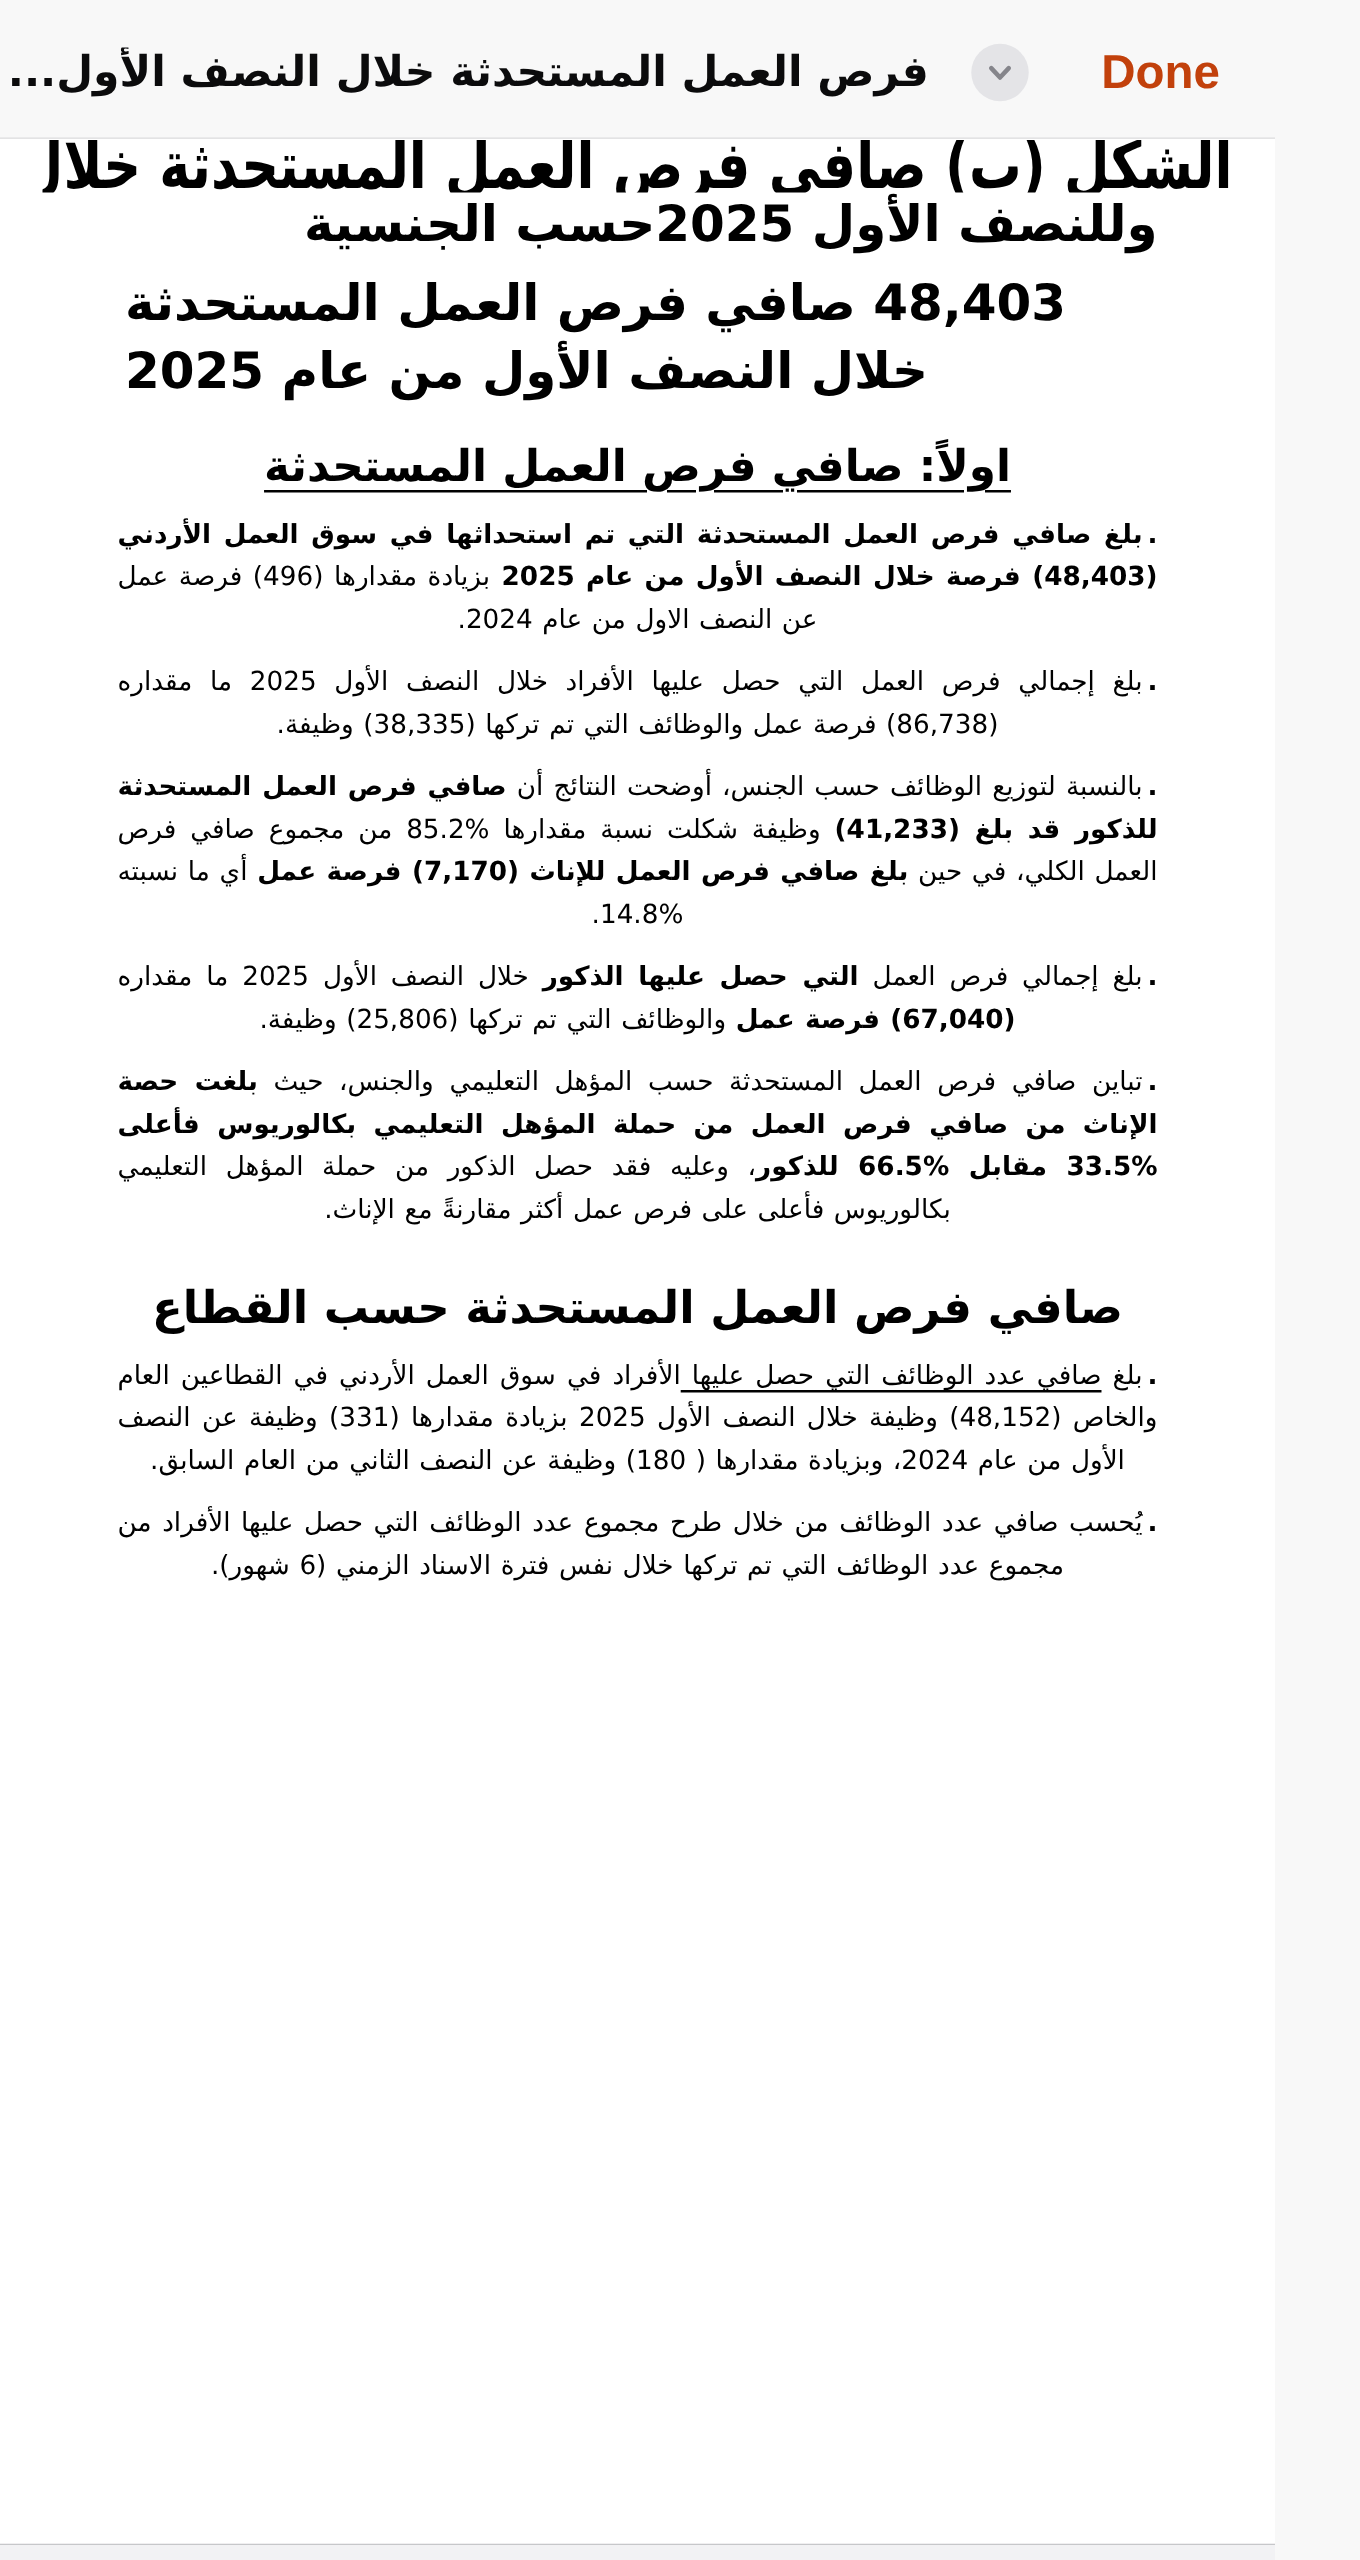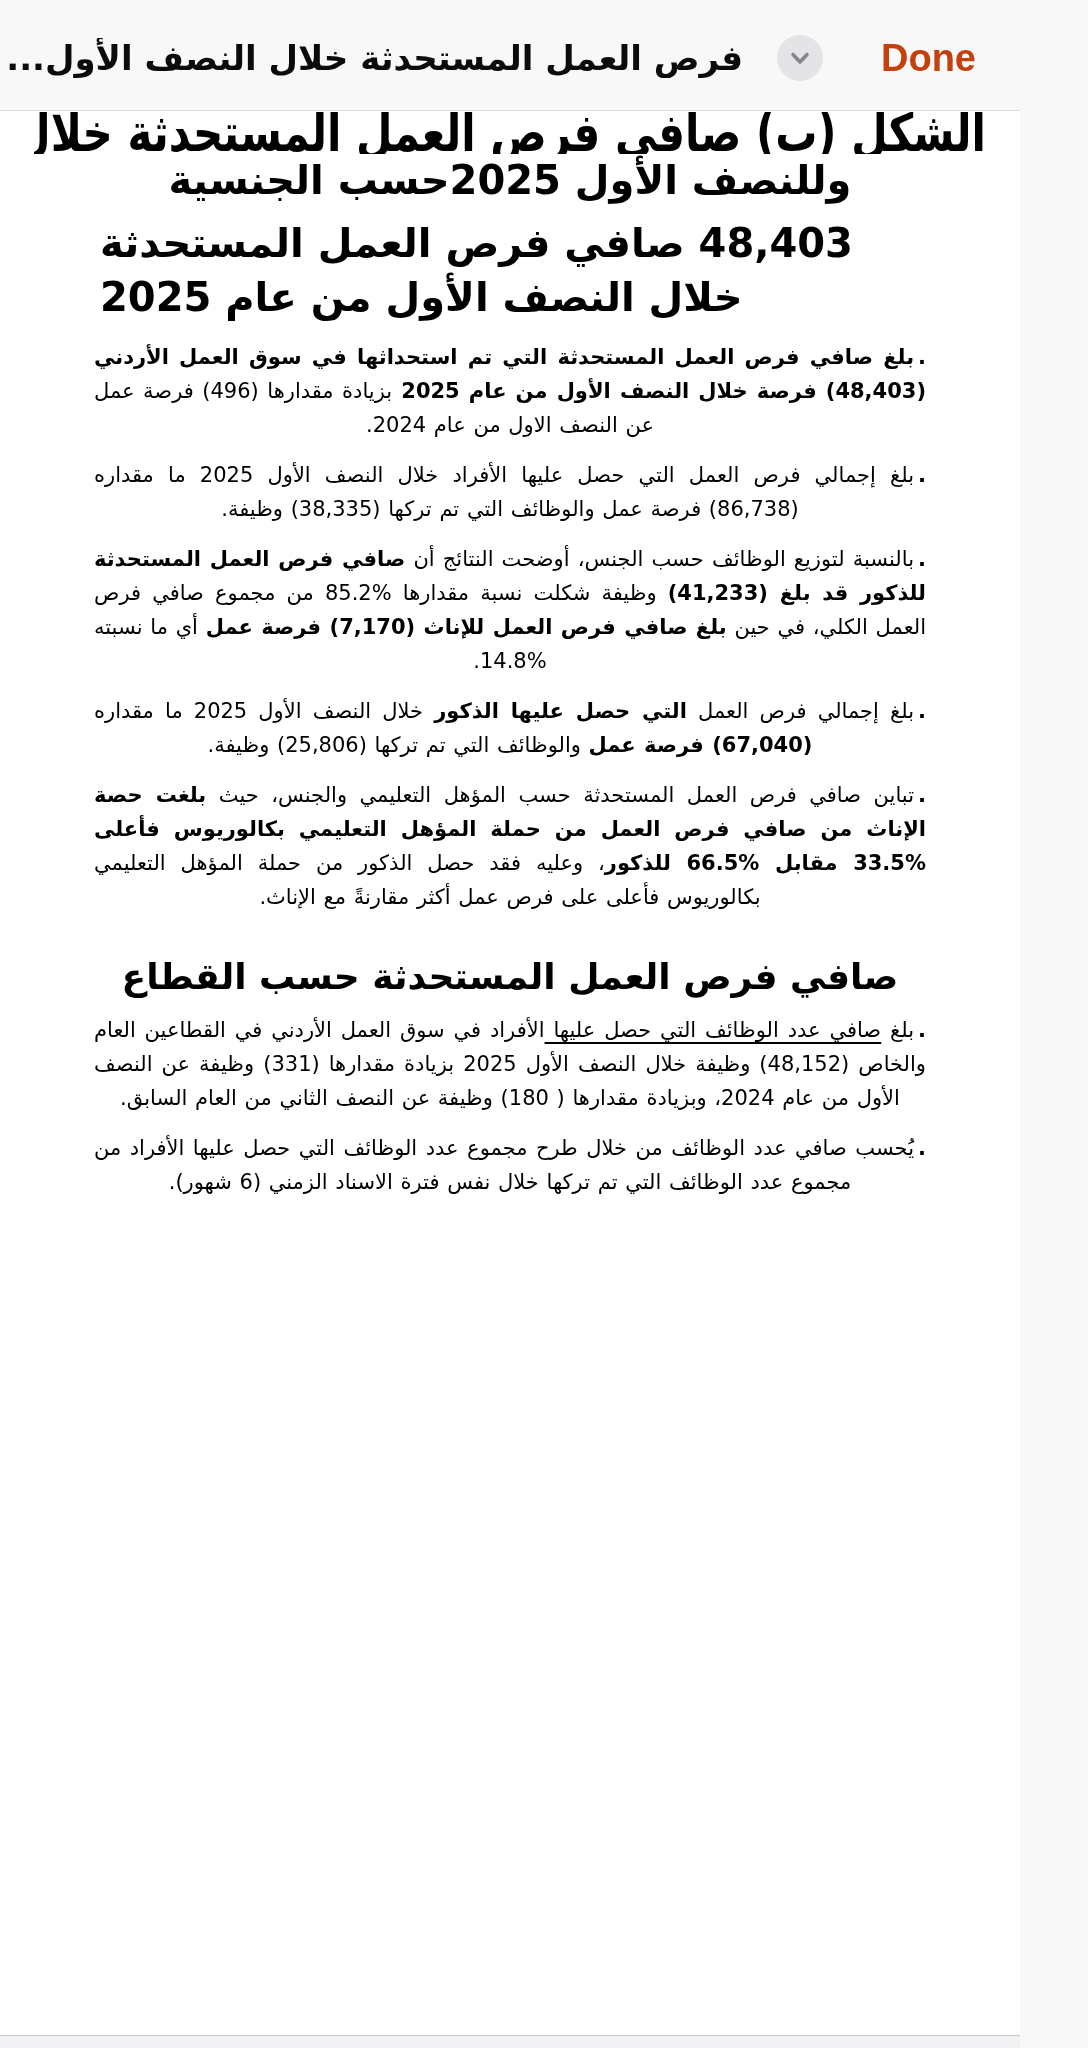--- a/index.html
+++ b/index.html
@@ -46,21 +46,21 @@
     position:relative;height:42px;overflow:hidden;
     margin:0 -60px;
   }
   .clip-inner{
     position:absolute;bottom:-9px;left:0;right:0;
     text-align:center;white-space:nowrap;
     font-size:42px;font-weight:bold;line-height:48px;
     transform:scaleY(1.25);transform-origin:bottom center;
   }
   .caption2{
-    font-size:40px;font-weight:bold;text-align:center;
+    font-size:40px;font-weight:bold;
     line-height:52px;margin:0;
   }
   .main-heading{
     font-size:40px;font-weight:bold;text-align:left;
     line-height:54px;max-width:820px;margin:10px auto 0;
   }
   .sec-heading{
     font-size:35px;font-weight:bold;text-align:center;margin:30px 0 0;
   }
   .sec-heading.underlined{
@@ -101,20 +101,21 @@
 
   <main class="doc">
 
     <div class="clip-box">
       <div class="clip-inner">الشكل (ب) صافي فرص العمل المستحدثة خلال السنوات من 2017-</div>
     </div>
     <div class="caption2">وللنصف الأول 2025حسب الجنسية</div>
 
     <h1 class="main-heading">48,403 صافي فرص العمل المستحدثة خلال النصف الأول من عام 2025</h1>
 
+    <h2 class="sec-heading underlined">اولاً: صافي فرص العمل المستحدثة</h2>
 
     <div class="para">
       <span class="bullet">.</span><span><span class="b">بلغ صافي فرص العمل المستحدثة التي تم استحداثها في سوق العمل الأردني (48,403) فرصة خلال النصف الأول من عام 2025 </span><span>بزيادة مقدارها (496) فرصة عمل عن النصف الاول من عام 2024.</span></span>
     </div>
     <div class="para">
       <span class="bullet">.</span><span><span>بلغ إجمالي فرص العمل التي حصل عليها الأفراد خلال النصف الأول 2025 ما مقداره (86,738) فرصة عمل والوظائف التي تم تركها (38,335) وظيفة.</span></span>
     </div>
     <div class="para">
       <span class="bullet">.</span><span><span>بالنسبة لتوزيع الوظائف حسب الجنس، أوضحت النتائج أن </span><span class="b">صافي فرص العمل المستحدثة للذكور قد بلغ (41,233)</span><span> وظيفة شكلت نسبة مقدارها %85.2 من مجموع صافي فرص العمل الكلي، في حين </span><span class="b">بلغ صافي فرص العمل للإناث (7,170) فرصة عمل</span><span> أي ما نسبته %14.8.</span></span>
     </div>

